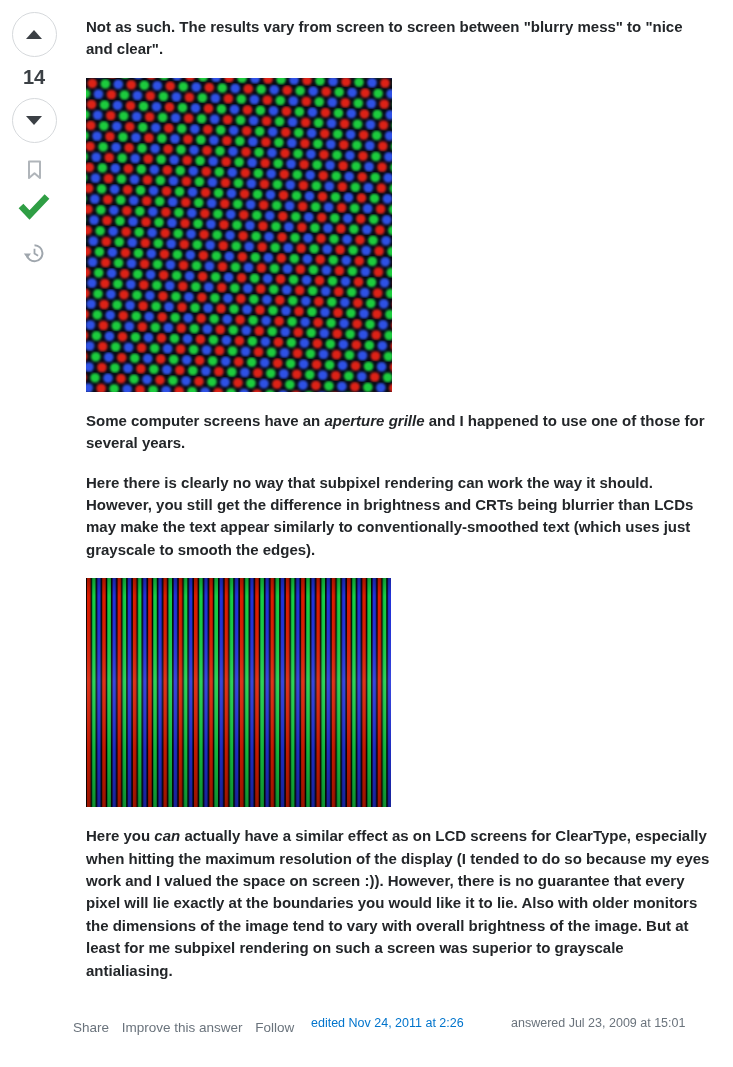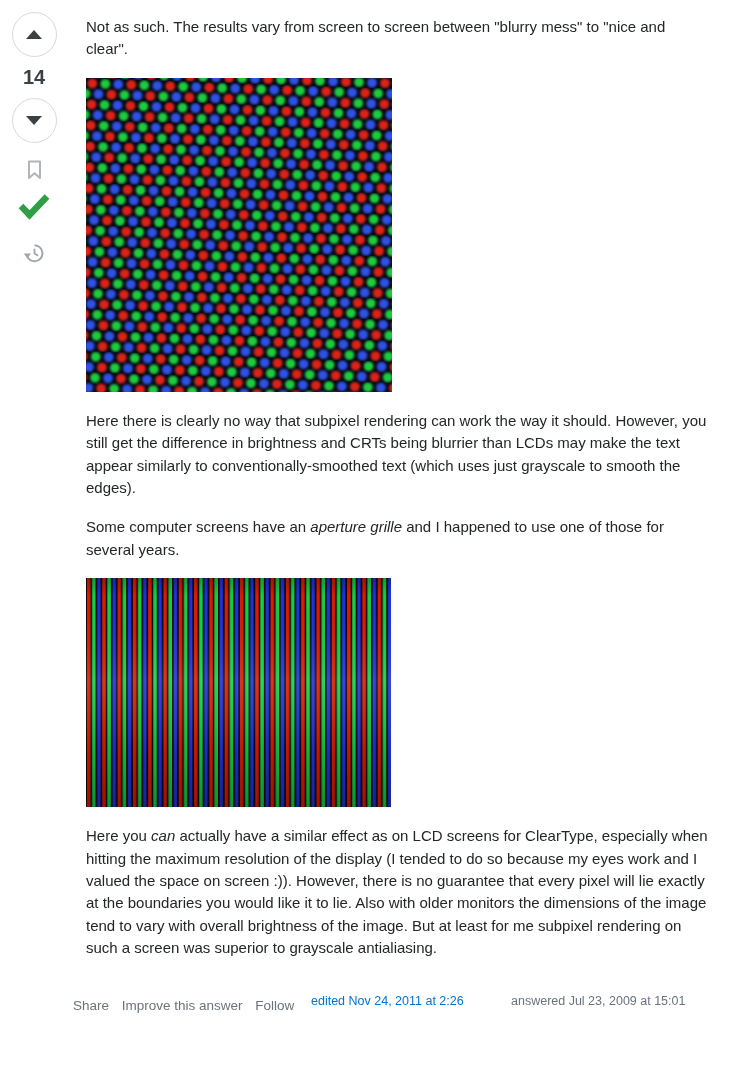--- a/index.html
+++ b/index.html
@@ -20,21 +20,21 @@
   }
   .tri-up { width:0; height:0; border-left:8px solid transparent; border-right:8px solid transparent; border-bottom:9px solid #3b4045; }
   .tri-down { width:0; height:0; border-left:8px solid transparent; border-right:8px solid transparent; border-top:9px solid #3b4045; }
   .vote-count { font-size:20px; font-weight:bold; color:#3b4045; margin:9px 0; }
   .bookmark-wrap { margin-top:17px; }
   .check-wrap { margin-top:9px; }
   .history-wrap { margin-top:19px; }
 
   
   .postcell { width:647px; padding:16px 22px 0 0; }
-  .post-text p { margin:0 0 17px; line-height:22.4px; }
+  .post-text p { margin:0 0 17px; line-height:22.4px;font-weight:bold; }
   .img-wrap { margin:3px 0 18px; line-height:0; }
   .img-wrap svg { display:block; }
 
   
   .post-footer { display:flex; margin:34px 0 0 -13px; align-items:flex-start; }
   .post-actions { flex:1; padding-top:4px; font-size:13.5px; }
   .post-actions a { color:#6a737c; text-decoration:none; margin-right:9px; cursor:pointer; }
   .signature { width:200px; font-size:12.5px; flex-shrink:0; }
   .sig-action { display:block; margin-bottom:5px; color:#6a737c; text-decoration:none; }
   .sig-action.link { color:#0074cc; cursor:pointer; }
@@ -96,23 +96,23 @@
                 <circle cx="13" cy="15.75" r="4.8" fill="#2e51e6"></circle>
                 <circle cx="26" cy="15.75" r="4.8" fill="#dd2415"></circle>
               </g>
             </pattern>
           </defs>
           <rect width="306" height="314" fill="#070a16"></rect>
           <rect width="306" height="314" fill="url(#dotpat)"></rect>
         </svg>
       </div>
 
+      <p><span>Some computer screens have an </span><em>aperture grille</em><span> and I happened to use one of those for several years.</span></p>
+
       <p><span>Here there is clearly no way that subpixel rendering can work the way it should. However, you still get the difference in brightness and CRTs being blurrier than LCDs may make the text appear similarly to conventionally-smoothed text (which uses just grayscale to smooth the edges).</span></p>
-
-      <p><span>Some computer screens have an </span><em>aperture grille</em><span> and I happened to use one of those for several years.</span></p>
 
       <div class="img-wrap">
         <svg width="305" height="229" viewBox="0 0 305 229">
           <defs>
             <filter id="stripeblur" x="-20%" y="-20%" width="140%" height="140%">
               <feGaussianBlur stdDeviation="0.55"></feGaussianBlur>
             </filter>
             <pattern id="stripepat" width="15.3" height="229" patternUnits="userSpaceOnUse">
               <rect width="15.3" height="229" fill="#020202"></rect>
               <g filter="url(#stripeblur)">

